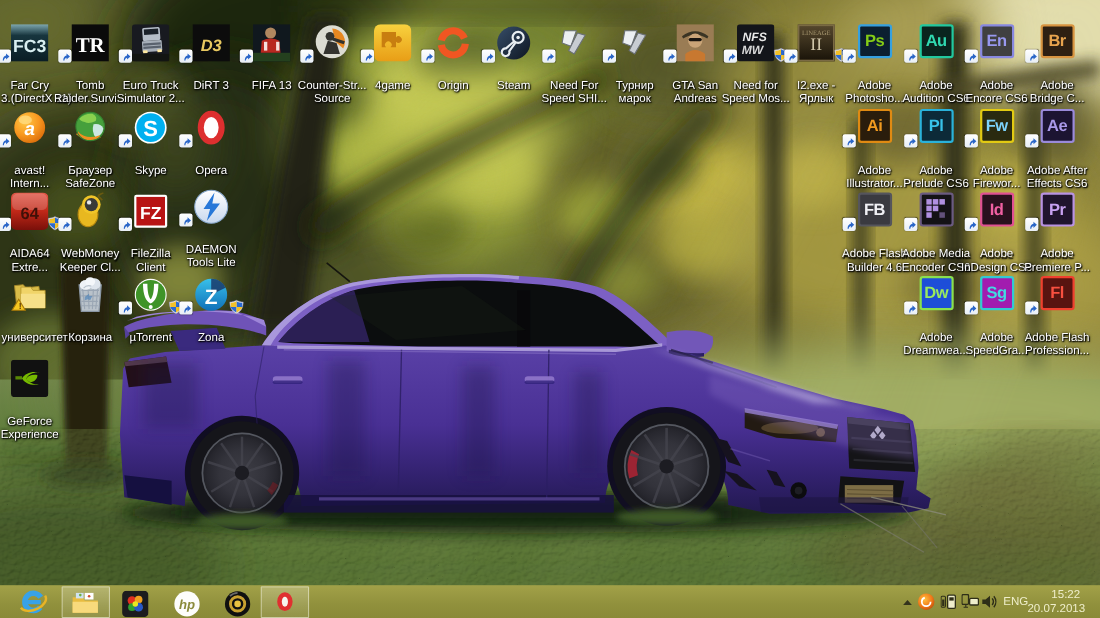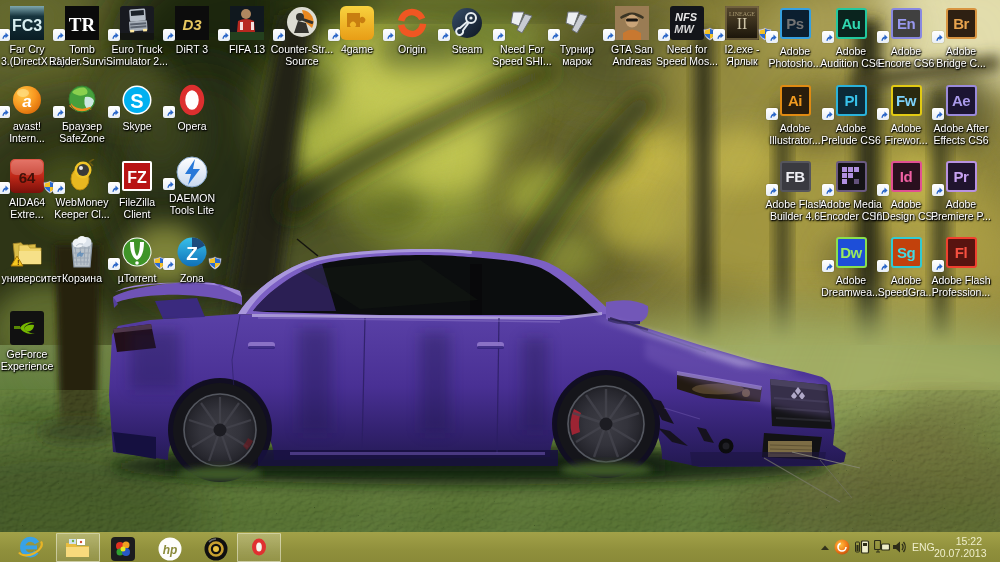--- a/index.html
+++ b/index.html
@@ -1,18 +1,18 @@
 <!DOCTYPE html>
 <html><head><meta charset="utf-8">
 <style>
 html,body{margin:0;padding:0;background:#000;}
 #desk{position:relative;width:1000px;height:562px;overflow:hidden;font-family:"Liberation Sans",sans-serif;-webkit-font-smoothing:antialiased;}
 #wall{position:absolute;left:0;top:0;width:1000px;height:562px;}
 .ic{position:absolute;width:70px;text-align:center;}
-.g{position:relative;width:56px;height:34px;margin:0 auto;}
+.g{position:relative;width:56px;height:34px;margin:16px auto;}
 .lb{margin-top:3px;font-size:10.5px;line-height:12px;white-space:nowrap;color:#fff;text-shadow:0 1px 2px rgba(0,0,0,.95),0 0 3px rgba(0,0,0,.8),1px 1px 1px rgba(0,0,0,.9);}
 .sc{position:absolute;left:-1px;bottom:-1px;width:12px;height:12px;background:linear-gradient(#fff,#e8eef5);border-radius:2px;box-shadow:0 0 1px rgba(0,0,0,.6);}
 .sc svg{position:absolute;left:1px;top:1px;}
 .sh{position:absolute;right:-2px;bottom:-1px;width:14px;height:14px;}
 .ad{width:31px;height:31px;margin:1.5px auto 0;border-radius:3px;border:2px solid;box-sizing:border-box;font-weight:bold;font-size:15px;line-height:27px;text-align:center;letter-spacing:-0.5px;}
 #bar{position:absolute;left:0;top:532px;width:1000px;height:30px;background:linear-gradient(#a2a148,#90903c 60%,#8a8a38);}
 .tbtn{position:absolute;top:533px;height:27px;border:1px solid rgba(255,255,245,.45);background:linear-gradient(rgba(255,255,255,.22),rgba(255,255,255,.08));border-radius:1px;}
 .tico{position:absolute;top:537px;}
 .trt{position:absolute;font-size:11px;color:#efeecb;}
 </style></head>
@@ -578,21 +578,21 @@
             <path d="M8,2 C9.5,3 12.5,3.7 14,3.7 L14,8 L8,8 Z" fill="#2a6ad0"></path>
             <path d="M2,3.7 C3.5,3.7 6.5,3 8,2 L8,8 L2,8 Z" fill="#f2c027"></path>
             <path d="M2,8 L8,8 L8,13.8 C4.5,12 2.7,10 2,8 Z" fill="#2a6ad0"></path>
             <path d="M14,8 L8,8 L8,13.8 C11.5,12 13.3,10 14,8 Z" fill="#f2c027"></path>
           </svg></div>
         <div class="lb">I2.exe -<br>Ярлык</div>
       </div>
 
 <div class="ic" style="left:760px;top:6px">
         <div class="g">
-          <div class="ad" style="background:#0b1f30;border-color:#35a0e0;color:#737373">Ps</div>
+          <div class="ad" style="background:#0b1f30;border-color:#35a0e0;color:#84cc16">Ps</div>
           <div class="sc">
             <svg width="11" height="11">
               <path d="M3.5,9 C3.5,6.2 4.8,4.8 6.5,4.4 L6.5,2.6 L9.6,5.4 L6.5,8.2 L6.5,6.4 C5.3,6.8 4.6,7.6 4.6,9 Z" fill="#2a66c8"></path>
             </svg>
           </div>
         </div>
         <div class="lb">Adobe<br>Photosho...</div>
       </div>
 <div class="ic" style="left:816px;top:6px">
         <div class="g">
@@ -966,21 +966,21 @@
           <div class="sc">
             <svg width="11" height="11">
               <path d="M3.5,9 C3.5,6.2 4.8,4.8 6.5,4.4 L6.5,2.6 L9.6,5.4 L6.5,8.2 L6.5,6.4 C5.3,6.8 4.6,7.6 4.6,9 Z" fill="#2a66c8"></path>
             </svg>
           </div>
         </div>
         <div class="lb">Adobe<br>Dreamwea...</div>
       </div>
 <div class="ic" style="left:871px;top:235px">
         <div class="g">
-          <div class="ad" style="background:#c2410c;border-color:#32cad2;color:#42dae2">Sg</div>
+          <div class="ad" style="background:#a21caf;border-color:#32cad2;color:#42dae2">Sg</div>
           <div class="sc">
             <svg width="11" height="11">
               <path d="M3.5,9 C3.5,6.2 4.8,4.8 6.5,4.4 L6.5,2.6 L9.6,5.4 L6.5,8.2 L6.5,6.4 C5.3,6.8 4.6,7.6 4.6,9 Z" fill="#2a66c8"></path>
             </svg>
           </div>
         </div>
         <div class="lb">Adobe<br>SpeedGra...</div>
       </div>
 <div class="ic" style="left:926px;top:235px">
         <div class="g">

